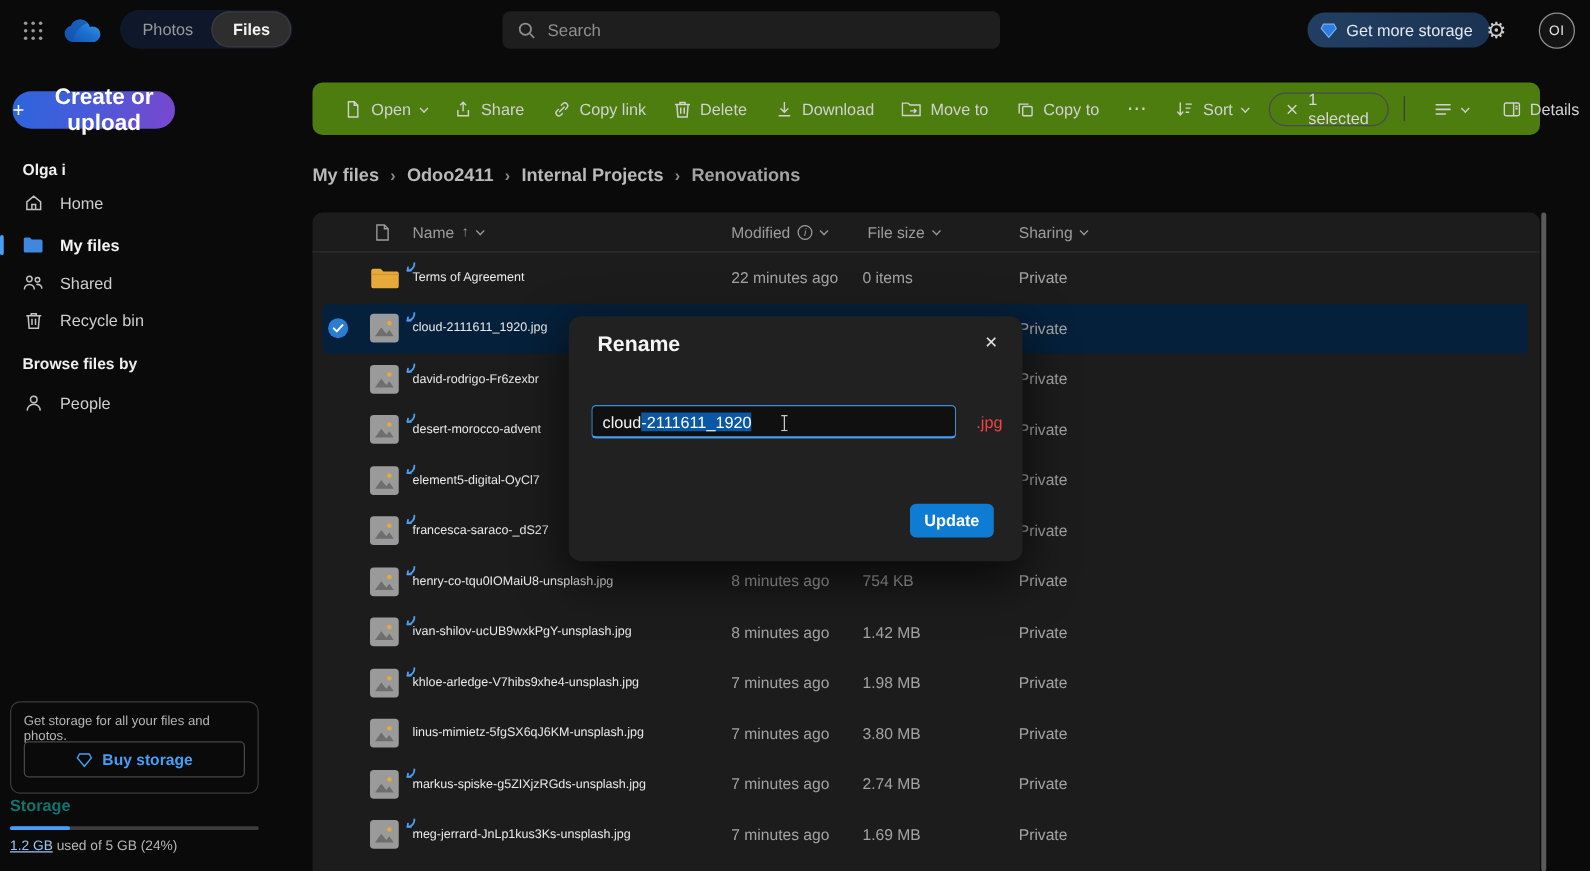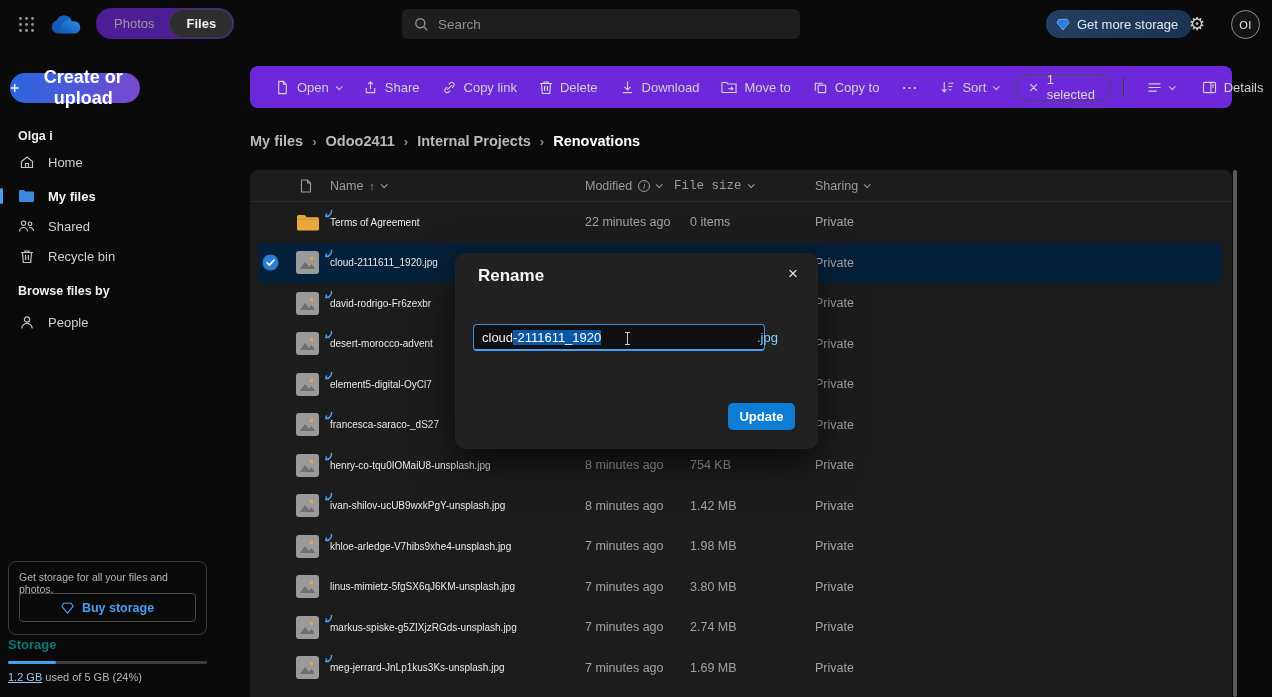--- a/index.html
+++ b/index.html
@@ -4,21 +4,21 @@
 <style>
   * { margin:0; padding:0; box-sizing:border-box; }
   html,body { width:1272px; height:697px; overflow:hidden; background:#0a0a0a;
     font-family:"Liberation Sans", sans-serif; color:#d6d6d6; }
   svg { display:block; }
 
   
   .topbar { position:absolute; left:0; top:0; width:1272px; height:48px; background:#0a0a0a; }
   .applauncher { position:absolute; left:14px; top:12px; width:24px; height:24px; display:flex; align-items:center; justify-content:center; cursor:pointer; }
   .cloud-logo { position:absolute; left:50px; top:10px; }
-  .toggle { position:absolute; left:96px; top:8px; height:31px; background:#4c1d95; border-radius:16px; display:flex; align-items:center; padding:2px; }
+  .toggle { position:absolute; left:96px; top:8px; height:31px; background:#0f172a; border-radius:16px; display:flex; align-items:center; padding:2px; }
   .toggle .opt { padding:0 16px; font-size:13px; color:#9a9a9a; line-height:27px; cursor:pointer; }
   .toggle .opt.active { background:#2e2e2e; color:#f2f2f2; border-radius:14px; font-weight:700; box-shadow:0 0 0 1px #3d3d3d; }
   .searchbox { position:absolute; left:402px; top:9px; width:398px; height:30px; background:#1e1e1e; border-radius:6px; display:flex; align-items:center; padding:0 12px; gap:9px; color:#8f8f8f; }
   .searchbox .ph { font-size:13.5px; }
   .getmore { position:absolute; left:1046px; top:10px; height:28px; padding:0 14px 0 10px; border-radius:14px;
     background:linear-gradient(90deg,#223f63,#1b3352); display:flex; align-items:center; gap:7px; font-size:13px; color:#e4e9f0; cursor:pointer; }
   .gear { position:absolute; left:1189px; top:13px; font-size:18px; color:#c9c9c9; cursor:pointer; }
   .avatar { position:absolute; left:1231px; top:10px; width:29px; height:29px; border-radius:50%; border:1px solid #8f8f8f; background:#141414;
     display:flex; align-items:center; justify-content:center; font-size:11px; color:#e6e6e6; letter-spacing:.5px; cursor:pointer; }
 
@@ -37,39 +37,39 @@
   .promo .txt { font-size:10.5px; color:#b5b5b5; }
   .buy-btn { position:absolute; left:10px; top:31px; width:177px; height:29px; background:transparent; border:1px solid #474747; border-radius:4px;
     display:flex; align-items:center; justify-content:center; gap:8px; color:#479ef5; font-size:12.5px; font-weight:700; cursor:pointer; font-family:"Liberation Sans",sans-serif; }
   .storage-h { position:absolute; left:8px; top:637px; font-size:13px; font-weight:700; color:#0f766e; }
   .storage-bar { position:absolute; left:8px; top:661px; width:199px; height:3px; background:#3d3d3d; border-radius:2px; }
   .storage-fill { height:3px; background:#479ef5; border-radius:2px; }
   .storage-txt { position:absolute; left:8px; top:671px; font-size:11px; color:#b5b5b5; }
   .storage-txt a { color:#9cc5f2; text-decoration:underline; cursor:pointer; }
 
   
-  .toolbar { position:absolute; left:250px; top:66px; width:982px; height:42px; background:#6d28d9; border-radius:8px;
+  .toolbar { position:absolute; left:250px; top:66px; width:982px; height:42px; background:#4d7c0f; border-radius:8px;
     display:flex; align-items:center; padding:0 14px; }
   .tb-btn { display:flex; align-items:center; gap:7px; font-size:13px; color:#d2d2d2; padding:0 11px; height:30px; border-radius:4px; cursor:pointer; white-space:nowrap; }
   .tb-right { margin-left:auto; display:flex; align-items:center; gap:6px; }
   .chev { width:5px; height:5px; border-right:1.3px solid currentColor; border-bottom:1.3px solid currentColor; transform:rotate(45deg) translateY(-1px); display:inline-block; }
   .sel-pill { display:flex; align-items:center; gap:8px; border:1px solid #4b4b4b; border-radius:14px; height:27px; padding:0 13px; font-size:13px; color:#d8d8d8; cursor:pointer; }
   .tb-div { width:1px; height:20px; background:#3c3c3c; margin:0 6px; }
 
   
   .breadcrumb { position:absolute; left:250px; top:133px; display:flex; align-items:center; gap:9px; font-size:14.5px; font-weight:600; color:#b9b9b9; }
   .crumb { display:flex; align-items:center; gap:9px; cursor:pointer; }
   .crumb-sep::before { content:"›"; color:#8a8a8a; font-size:13px; }
-  .crumb-cur { color:#ffffff; font-weight:700; }
+  .crumb-cur { color:#a3a3a3; font-weight:700; }
 
   
   .panel { position:absolute; left:250px; top:170px; width:982px; height:560px; background:#1c1c1c; border-radius:8px 8px 0 0; }
   .thead { position:relative; height:32px; border-bottom:1px solid #2d2d2d; font-size:12.5px; color:#9c9c9c; }
   .thead .c, .row .c { position:absolute; top:0; height:100%; display:flex; align-items:center; gap:6px; }
-  .c-doc { left:50px; } .c-name { left:80px; } .c-mod { left:335px; } .c-size { left:424px;font-family:Liberation Mono, monospace; } .c-share { left:565px; }
+  .c-doc { left:50px; } .c-name { left:80px; } .c-mod { left:335px; } .c-size { left:444px; } .c-share { left:565px; }
   .up-arrow { font-size:11px; }
   .info-i { width:12px; height:12px; border:1px solid #9c9c9c; border-radius:50%; font-size:8.5px; display:flex; align-items:center; justify-content:center; font-style:italic; }
 
   .rows { position:relative; }
   .row { position:relative; height:40.5px; margin:0 10px 0 8px; border-radius:4px; font-size:12.5px; color:#a3a3a3; }
   .row.selected { background:#05203a; }
   .row .c-check { left:4px; } .row .c-icon { left:38px; } .row .c-name2 { left:72px; color:#e9e9e9; font-size:10px; }
   .row .c-mod2 { left:327px; } .row .c-size2 { left:432px; } .row .c-share2 { left:557px; }
   .fname { position:relative; white-space:nowrap; }
   .badge-arrow { position:absolute; left:-7px; top:-8px; }
@@ -79,21 +79,21 @@
 
   
   .dialog { position:absolute; left:455px; top:253px; width:363px; height:196px; background:#212121; border-radius:10px;
     box-shadow:0 14px 40px rgba(0,0,0,.7); z-index:50; }
   .dlg-title { position:absolute; left:23px; top:13px; font-size:17px; font-weight:700; color:#f5f5f5; }
   .dlg-close { position:absolute; right:20px; top:11px; font-size:17px; color:#e2e2e2; cursor:pointer; line-height:20px; }
   .dlg-input { position:absolute; left:18px; top:71px; width:292px; height:27px; background:#101010; border:1px solid #3f8cdb;
     border-bottom:2px solid #479ef5; border-radius:4px; display:flex; align-items:center; padding:0 8px; font-size:13px; color:#f2f2f2; cursor:text; }
   .dlg-input .selection { background:#0a57a4; color:#fff; }
   .ibeam { position:absolute; left:150px; top:7px; }
-  .dlg-ext { position:absolute; left:302px; top:77px; font-size:13px; color:#7dd3fc; }
+  .dlg-ext { position:absolute; left:326px; top:77px; font-size:13px; color:#ef4444; }
   .dlg-update { position:absolute; left:273px; top:150px; width:67px; height:27px; background:#0f7cd4; border:none; border-radius:5px;
     color:#ffffff; font-size:13px; font-weight:700; cursor:pointer; font-family:"Liberation Sans",sans-serif; }
 </style>
 </head>
 <body>
 
 <div class="topbar">
   <div class="applauncher">
     <svg width="17" height="17" viewBox="0 0 17 17" fill="#9a9a9a">
       <circle cx="2.5" cy="2.5" r="1.4"></circle>

